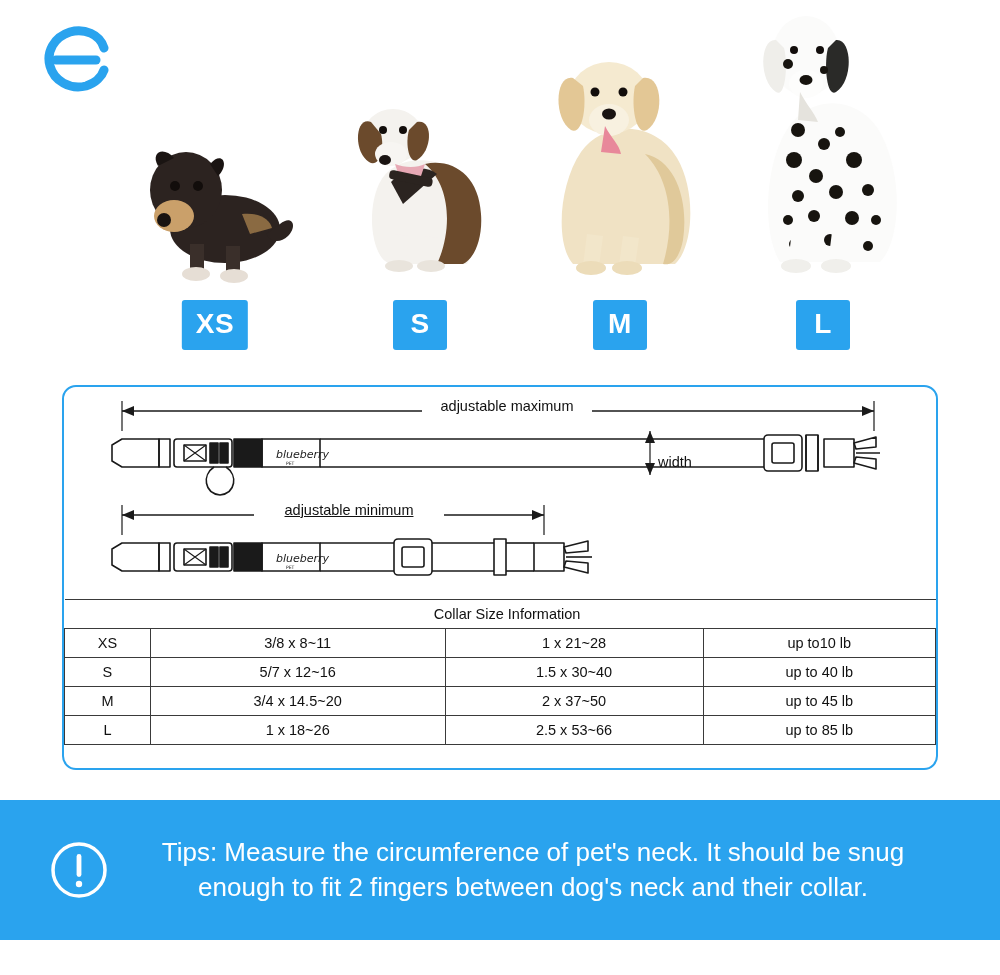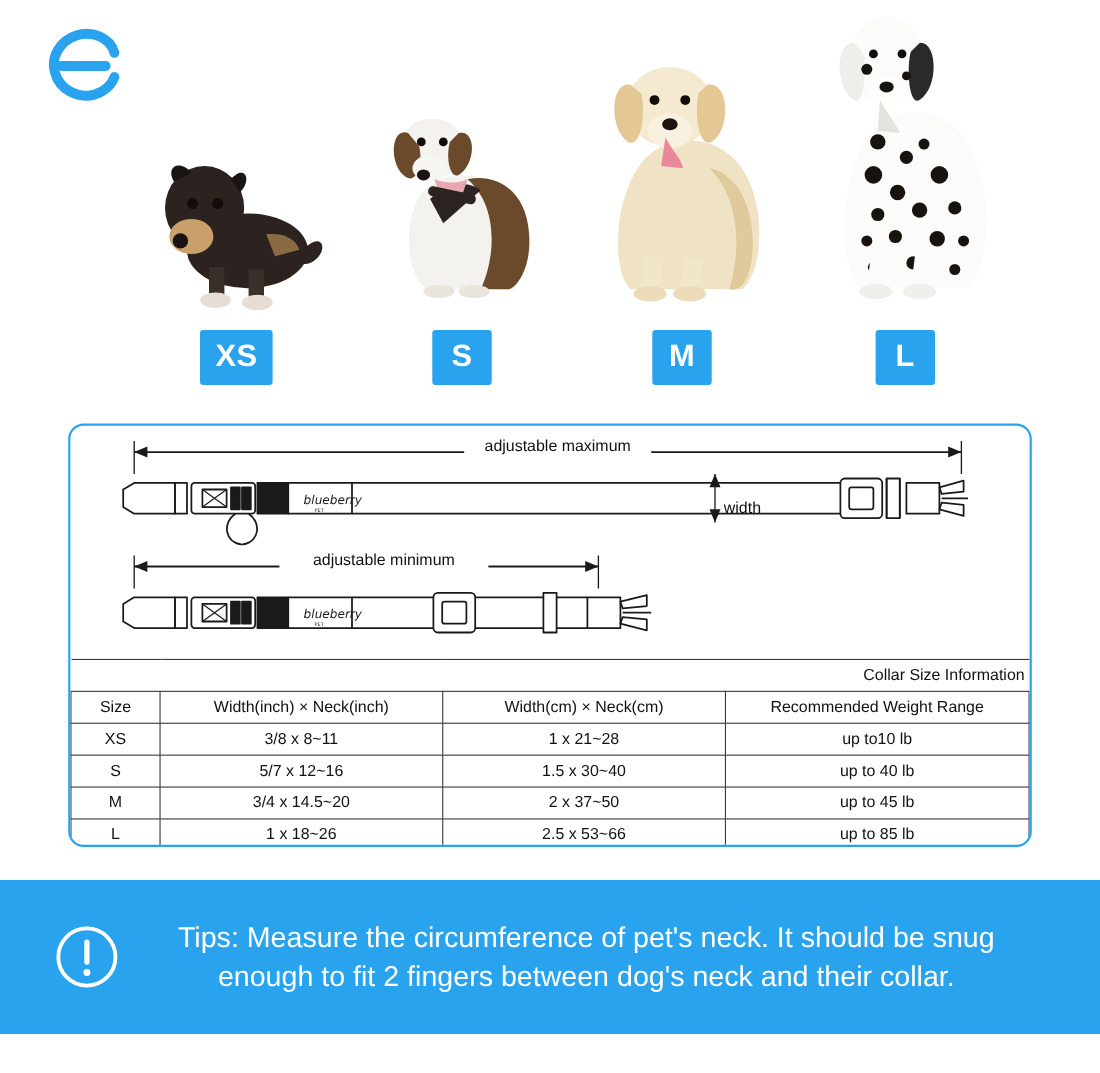--- a/index.html
+++ b/index.html
@@ -86,21 +86,21 @@
   }
   table.size-table td, table.size-table th {
     border: 1px solid #3a3a3a;
     text-align: center;
     padding: 6px 4px;
     font-weight: normal;
   }
   table.size-table tr.caption-row td {
     border-left: none;
     border-right: none;
-    text-align: right;
+    text-align: center;
     padding-left: 18px;
     font-size: 14.5px;
   }
   .col-size { width: 9.3%; }
   .col-in   { width: 29.5%; }
   .col-cm   { width: 29.5%; }
   .col-wt   { width: 31.7%; }
 
   
   .tips {
@@ -318,36 +318,30 @@
           <line x1="442" y1="156" x2="470" y2="156"></line>
           <line x1="442" y1="184" x2="470" y2="184"></line>
           <path d="M470 156 L500 156 L500 184 L470 184 Z"></path>
           <path d="M500 160 L524 154 L524 164 L502 166 Z"></path>
           <path d="M500 180 L524 186 L524 176 L502 174 Z"></path>
           <path d="M502 170 L528 170"></path>
         </g>
       </svg>
       <div style="position:absolute; left:0; top:0; width:852px; height:210px; pointer-events:none;">
         <div style="position:absolute; left:358px; top:11px; width:170px; text-align:center; background:#fff; font-size:14.5px; color:#111;">adjustable maximum</div>
-        <div style="position:absolute; left:190px; top:115px; width:190px; text-align:center; background:#fff; font-size:14.5px; color:#111;">adjustable minimum</div>
+        <div style="position:absolute; left:190px; top:115px; width:190px; text-align:center; background:#fff; font-size:14.5px; color:#111;text-decoration:underline;">adjustable minimum</div>
         <div style="position:absolute; left:594px; top:67px; font-size:14.5px; color:#111;">width</div>
       </div>
     </div>
 
     <div class="table-wrap">
       <table class="size-table">
         <tbody>
             <tr class="caption-row">
           <td colspan="4">Collar Size Information</td>
-        </tr>
-        <tr>
-          <th class="col-size">Size</th>
-          <th class="col-in">Width(inch)  ×  Neck(inch)</th>
-          <th class="col-cm">Width(cm)  ×  Neck(cm)</th>
-          <th class="col-wt">Recommended Weight Range</th>
         </tr>
         <tr>
           <td>XS</td>
           <td>3/8 x 8~11</td>
           <td>1 x 21~28</td>
           <td>up to10 lb</td>
         </tr>
         <tr>
           <td>S</td>
           <td>5/7 x 12~16</td>

